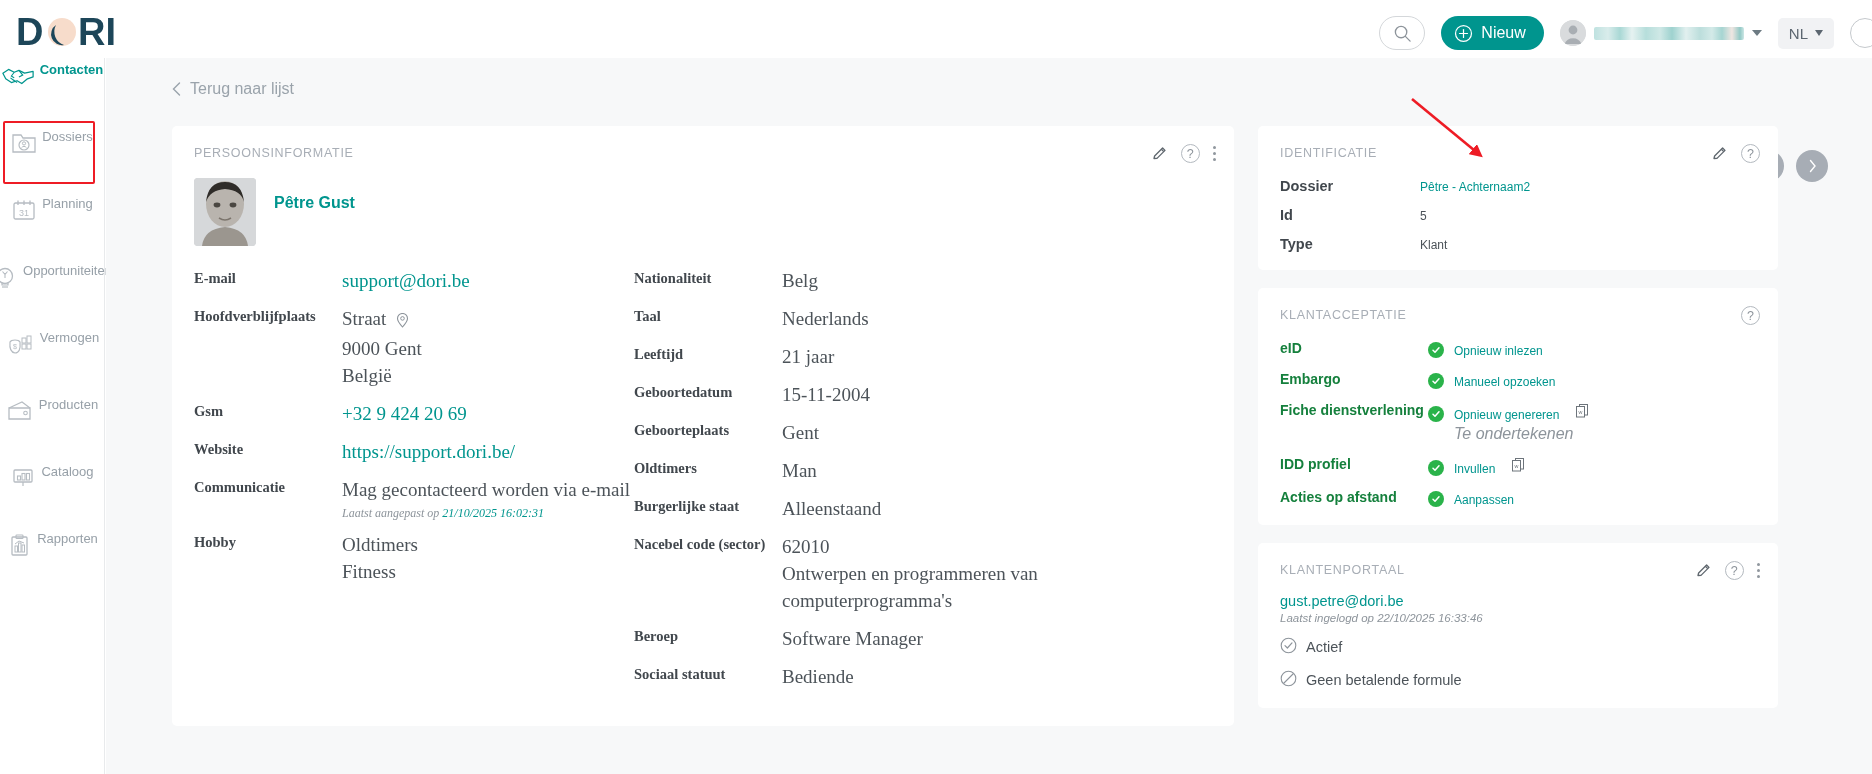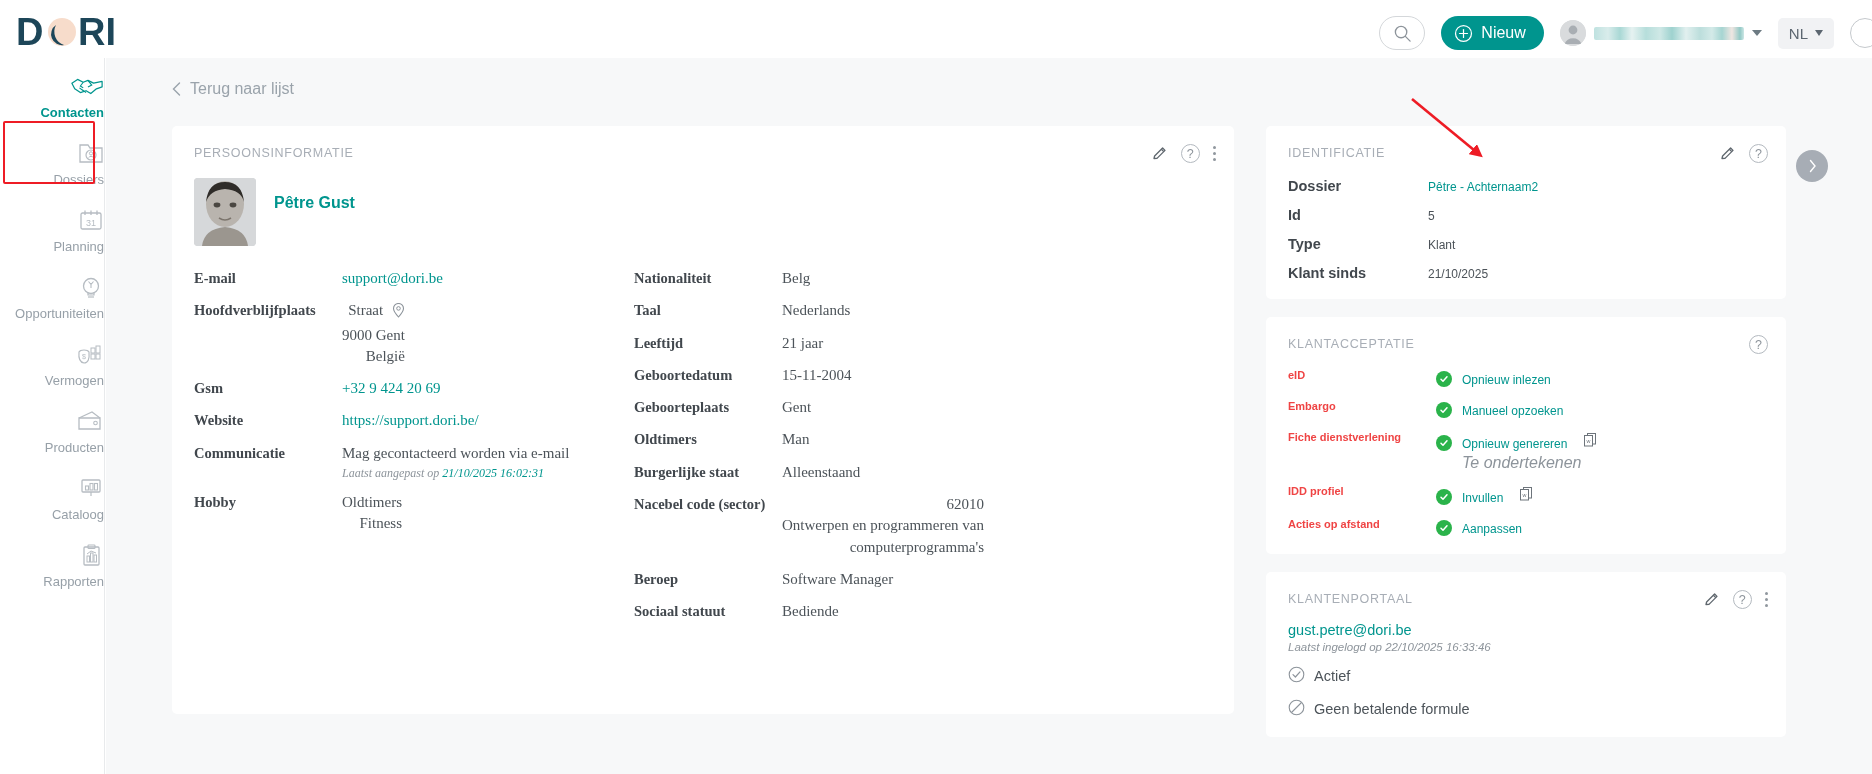--- a/index.html
+++ b/index.html
@@ -67,22 +67,22 @@
     border: 1.5px solid #c5c9cd; margin-right: -18px;
   }
 
   
   .sidebar {
     position: absolute; top: 58px; left: 0; width: 105px; height: 716px;
     background: #ffffff; border-right: 1px solid #e8eaec;
     padding-top: 4px;
   }
   .nav-item {
-    height: 67px; display: flex; flex-direction: column;
-    align-items: flex-end; justify-content: center; gap: 5px;
+    height: 67px; display: flex; flex-direction: row;
+    align-items: flex-start; justify-content: center; gap: 5px;
     color: #97a0a8; font-size: 13px; cursor: pointer; position: relative;
   }
   .nav-item.active { color: #00958e; font-weight: bold; }
   .nav-item .nav-label { white-space: nowrap; }
   .nav-icon { height: 28px; display: flex; align-items: center; }
 
   .redbox {
     position: absolute; left: 3px; top: 63px; width: 92px; height: 63px;
     border: 2px solid #ee1c25; border-radius: 2px; pointer-events: none;
   }
@@ -98,21 +98,21 @@
     width: max-content;
   }
   .pager {
     position: absolute; right: 44px; top: 92px; display: flex; gap: 12px;
   }
   .pager-btn {
     width: 32px; height: 32px; border-radius: 50%; background: #a7adb5;
     display: flex; align-items: center; justify-content: center; cursor: pointer;
   }
   .content {
-    display: flex; gap: 32px; padding: 28px 42px 0 66px;
+    display: flex; gap: 24px; padding: 28px 42px 0 66px;
   }
   .col-left { width: 1062px; }
   .col-right { width: 520px; }
 
   .card {
     background: #fff; border-radius: 5px; padding: 20px 22px 18px 22px;
     position: relative;
   }
   .card + .card { margin-top: 18px; }
   .card-title {
@@ -145,41 +145,41 @@
   
   .details { display: flex; margin-top: 22px; padding-bottom: 6px; }
   .dcol { flex: 0 0 auto; }
   .dcol.one { width: 440px; }
   .dcol.two { width: 460px; }
   .drow { display: flex; margin-bottom: 11px; font-family: Liberation Serif, serif; }
   .dlabel {
     width: 148px; flex: 0 0 148px; font-size: 14.5px;
     font-weight: bold; color: #41474d; line-height: 1.42;
   }
-  .dval { font-size: 15px; color: #4c5359; line-height: 1.42; text-align: right; }
+  .dval { font-size: 19px; color: #4c5359; line-height: 1.42; }
   .dval.link { color: #00958e; cursor: pointer; }
   .sub-italic { font-size: 12px; font-style: italic; color: #8d949b; margin-top: 2px; }
   .sub-italic .hl { color: #00958e; }
   .pin { display: inline-block; vertical-align: -3px; margin-left: 5px; }
 
   
   .rrow { display: flex; align-items: flex-end; margin-top: 13px; }
   .rlabel {
     width: 140px; flex: 0 0 140px; font-size: 14.5px;
     font-weight: bold; color: #41474d;
   }
   .rval { font-size: 12px; color: #4c5359; }
   .rval.link { color: #00958e; cursor: pointer; }
   .check {
     width: 16px; height: 16px; border-radius: 50%; background: #2ab34a;
     display: inline-flex; align-items: center; justify-content: center;
     flex: 0 0 16px; margin-top: 2px;
   }
   .acc-row { display: flex; align-items: flex-start; margin-top: 13px; }
-  .acc-label { width: 148px; flex: 0 0 148px; font-size: 11px; font-weight: bold; color: #ef4444; }
+  .acc-label { width: 148px; flex: 0 0 148px; font-size: 14px; font-weight: bold; color: #15803d; }
   .acc-right { display: flex; align-items: flex-end; gap: 10px; }
   .doc-icon { cursor: pointer; margin-left: 6px; }
   .te-onder { font-size: 16px; font-style: italic; color: #8d949b; margin-top: 3px; margin-left: 26px; }
 
   .portal-mail { color: #00958e; font-size: 14.5px; margin-top: 16px; cursor: pointer; }
   .portal-sub { font-size: 11.5px; font-style: italic; color: #8d949b; margin-top: 3px; }
   .portal-status { display: flex; align-items: center; gap: 9px; margin-top: 13px; font-size: 14.5px; color: #4c5359; }
   .portal-status:first-of-type { margin-top: 18px; }
 
   
@@ -525,24 +525,20 @@
             <div class="rlabel">Dossier</div>
             <div class="rval link">Pêtre - Achternaam2</div>
           </div>
           <div class="rrow">
             <div class="rlabel">Id</div>
             <div class="rval">5</div>
           </div>
           <div class="rrow">
             <div class="rlabel">Type</div>
             <div class="rval">Klant</div>
-          </div>
-          <div class="rrow">
-            <div class="rlabel">Klant sinds</div>
-            <div class="rval">21/10/2025</div>
           </div>
         </div>
 
         <div class="card">
           <div class="card-title">KLANTACCEPTATIE</div>
           <div class="card-tools">
             <span class="help-circle">?</span>
           </div>
 
           <div class="acc-row" style="margin-top:18px;">

